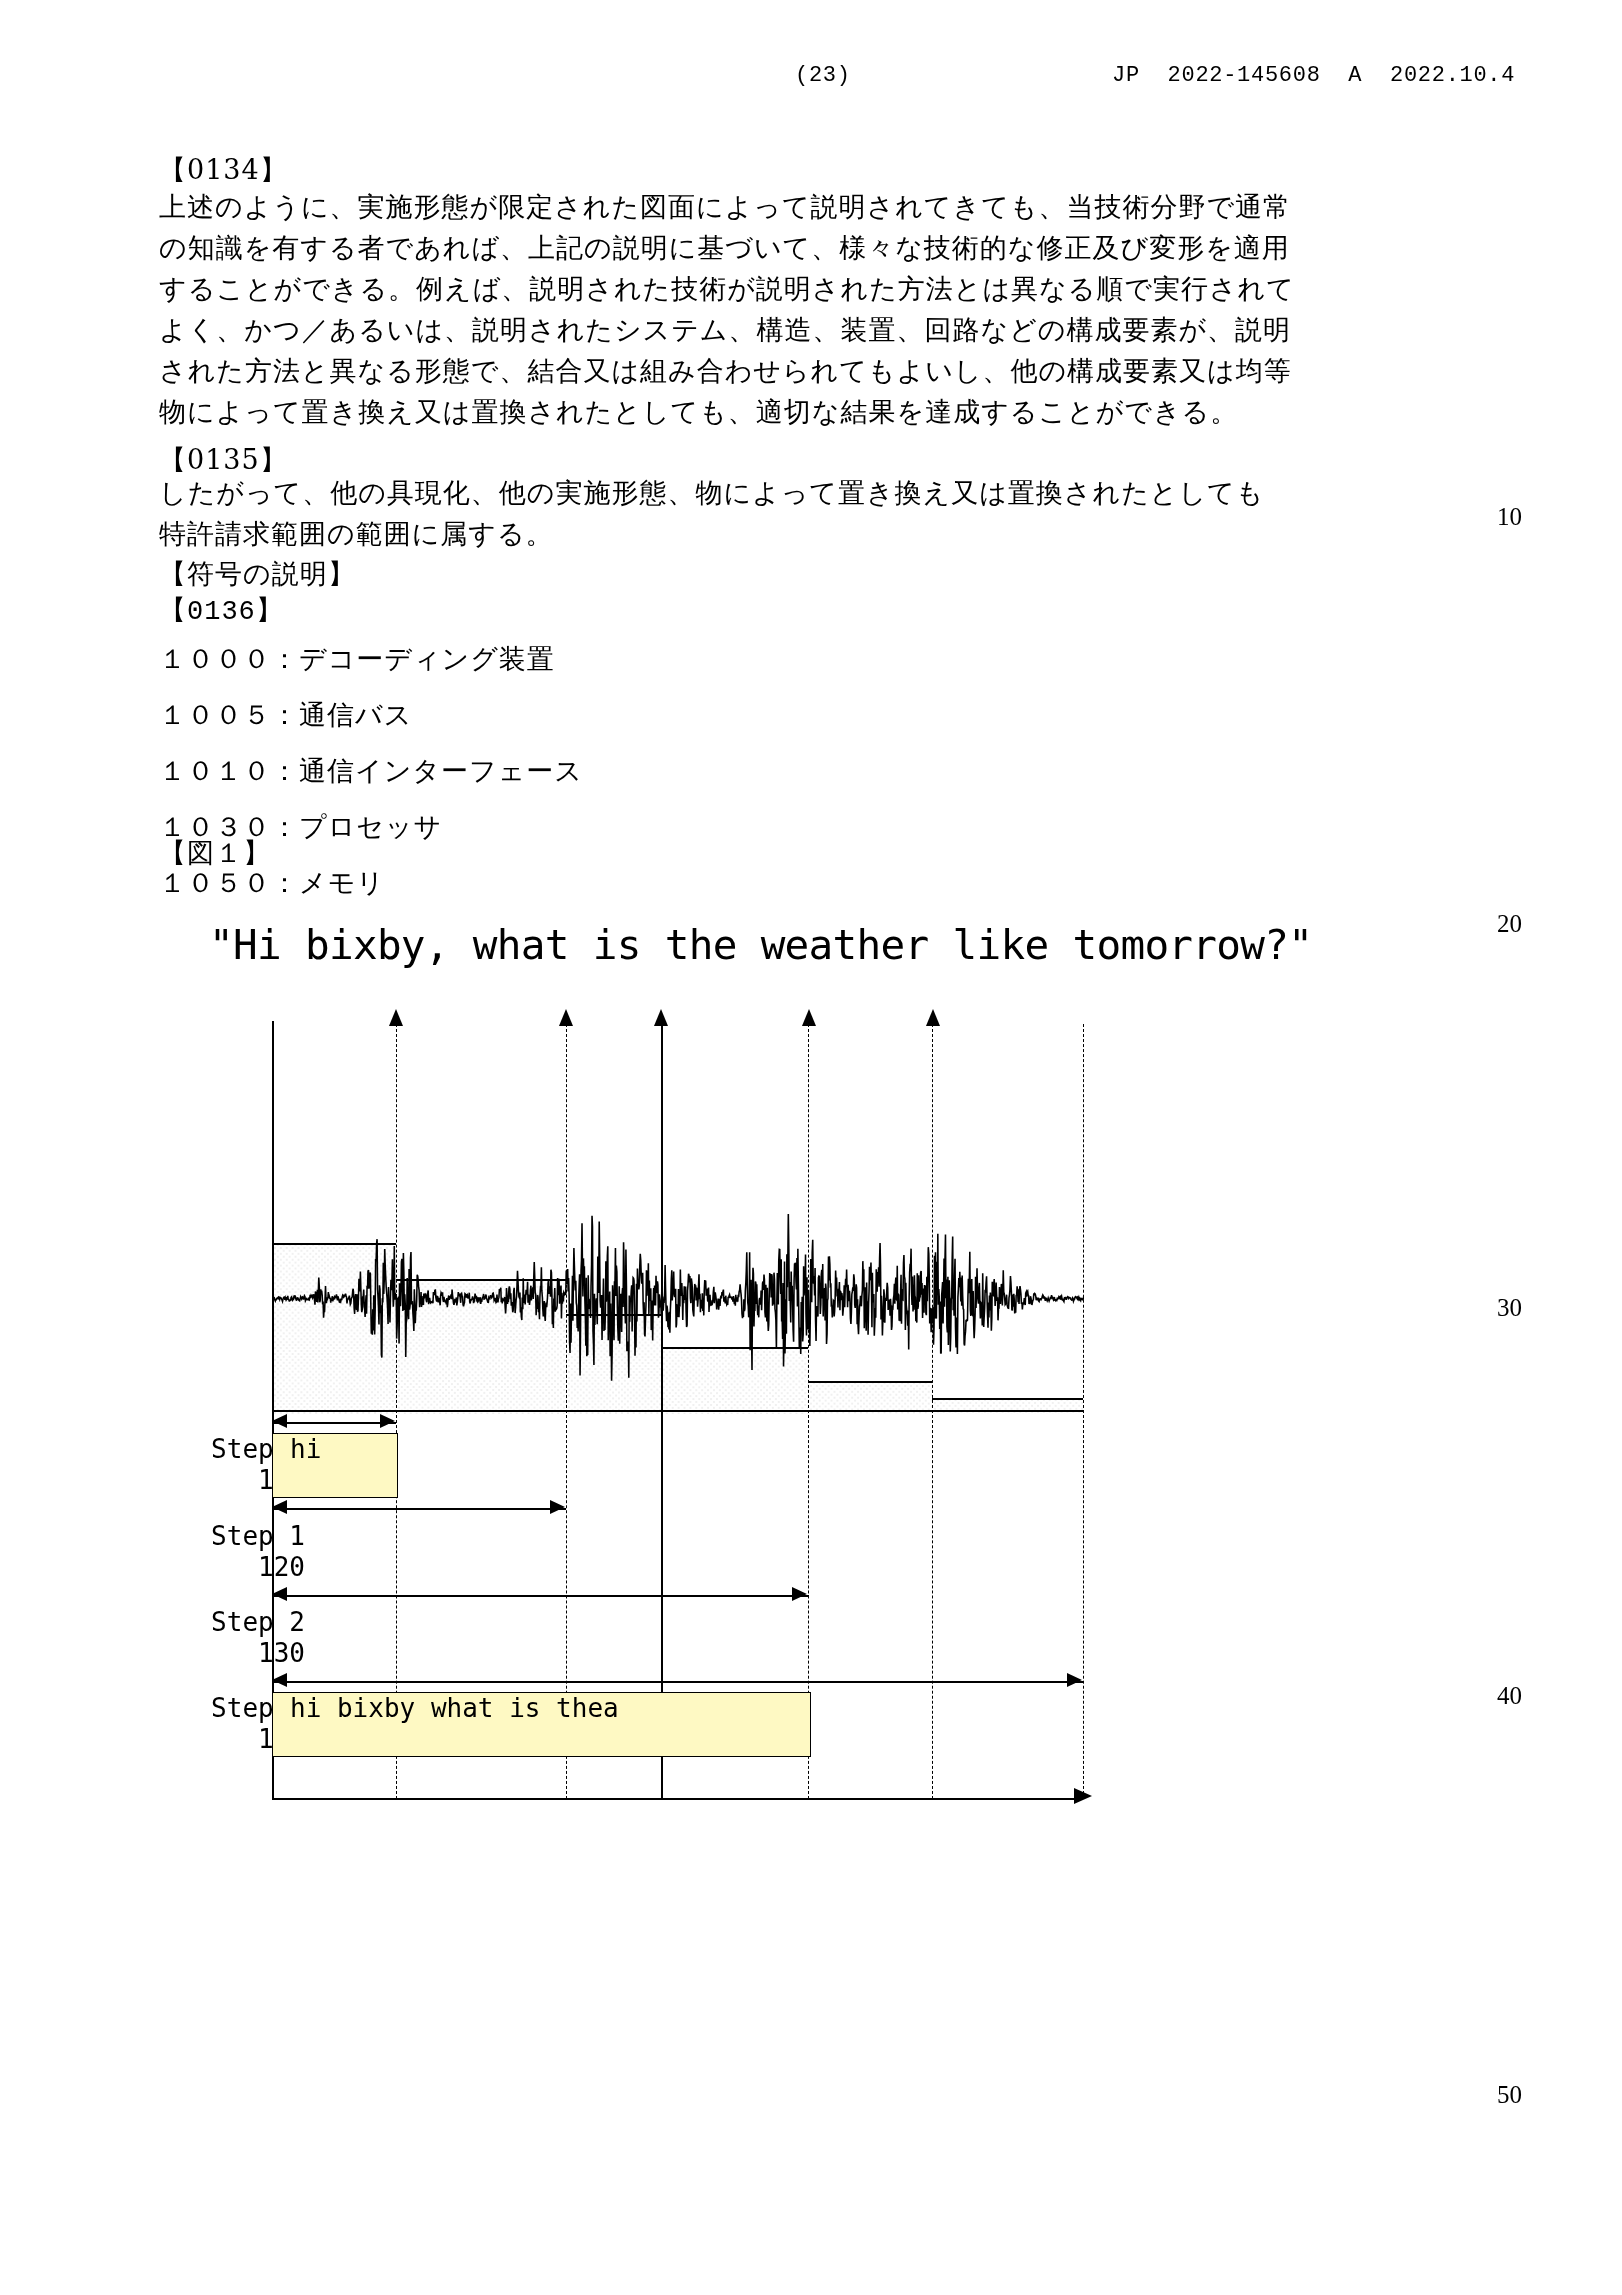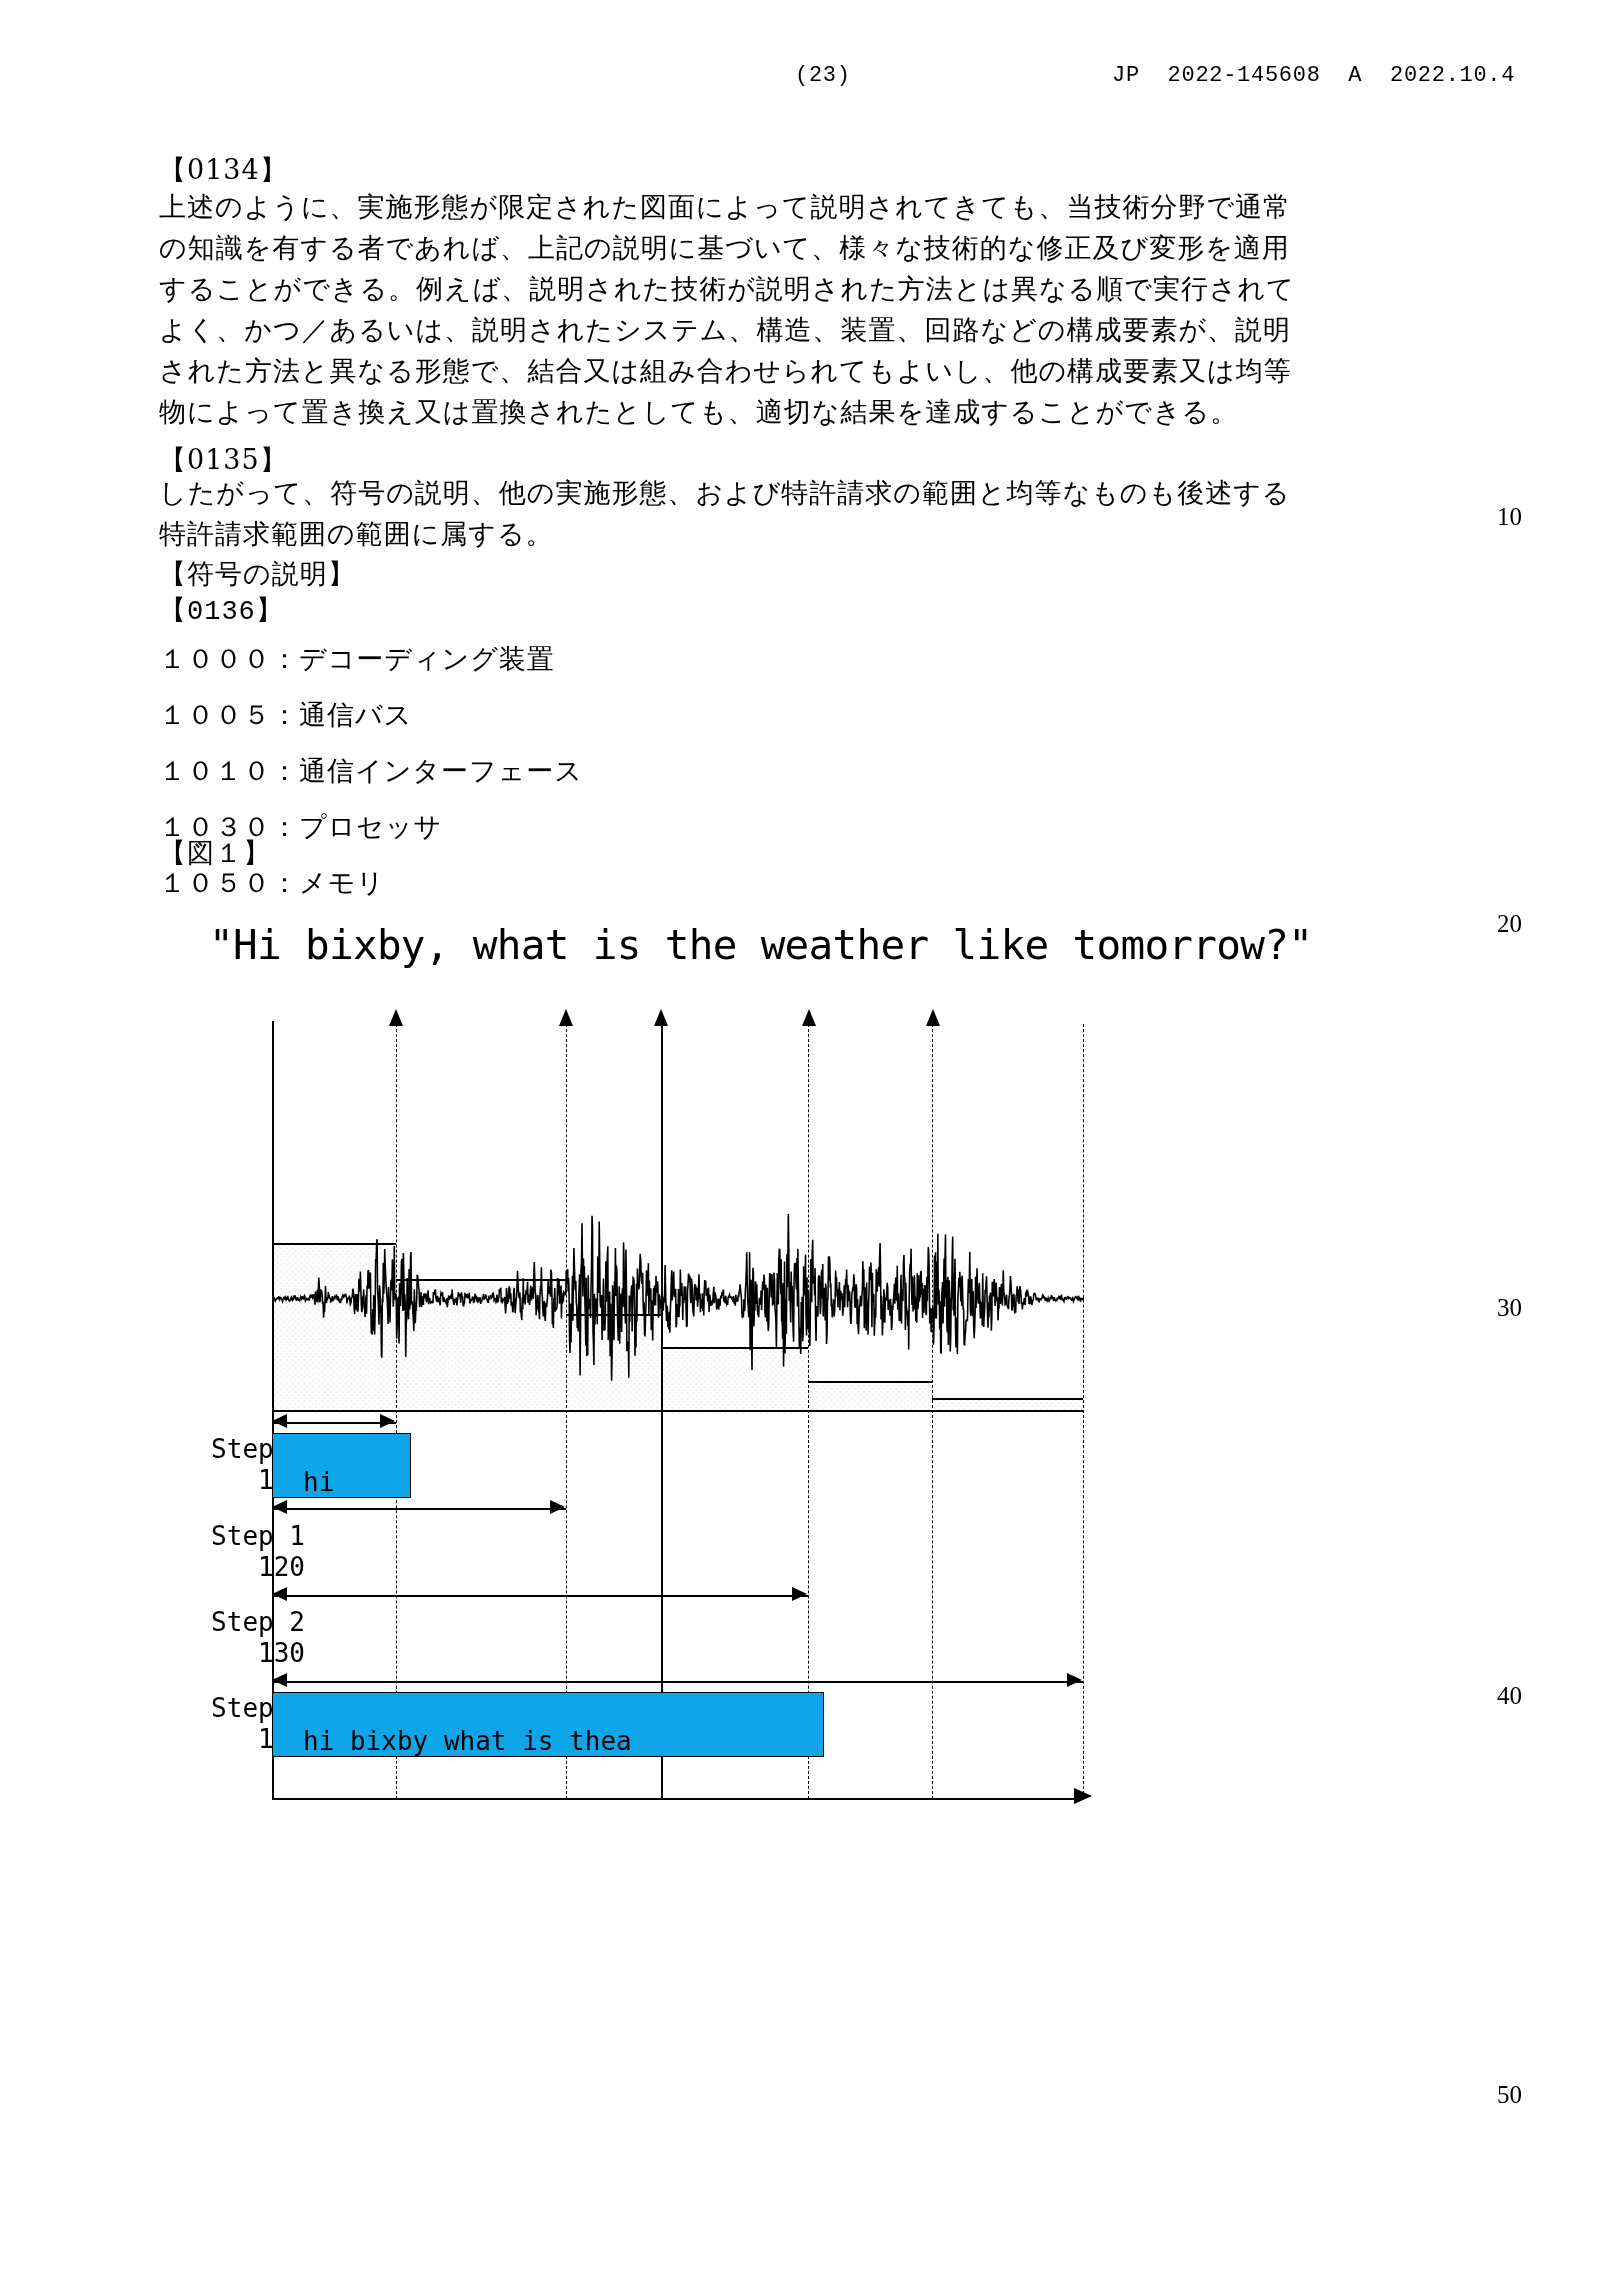--- a/index.html
+++ b/index.html
@@ -61,23 +61,23 @@
       border-top:2px solid #000;}
   #band-bottom{position:absolute;left:272px;top:507px;width:812px;height:0;
       border-top:2px solid #000;}
 
   
   #wave{position:absolute;left:272px;top:281px;width:812px;height:229px;}
 
   
   .steplabel{position:absolute;text-align:right;width:151px;
       font-family:"DejaVu Sans Mono",monospace;font-size:26px;line-height:31px;}
-  .stepbox{position:absolute;border:1.3px solid #000;background:#0ea5e9;
+  .stepbox{position:absolute;border:1.3px solid #000;background:#fef9c3;
       font-family:"DejaVu Sans Mono",monospace;font-size:26px;
-      display:flex;align-items:flex-end;padding-left:13px;}
+      display:flex;align-items:flex-start;}
   .stepbox span{padding-left:17px;}
   .dimline{position:absolute;height:0;border-top:2px solid #000;}
   .arr-l{position:absolute;width:0;height:0;
       border-top:7.2px solid transparent;border-bottom:7.2px solid transparent;
       border-right:15.7px solid #000;}
   .arr-r{position:absolute;width:0;height:0;
       border-top:7.2px solid transparent;border-bottom:7.2px solid transparent;
       border-left:15.7px solid #000;}
 </style>
 </head>
@@ -88,21 +88,21 @@
 
 <div class="jp" id="p-0134-tag">【0134】</div>
 <div class="jp" id="p-0134-body">上述のように、実施形態が限定された図面によって説明されてきても、当技術分野で通常
 の知識を有する者であれば、上記の説明に基づいて、様々な技術的な修正及び変形を適用
 することができる。例えば、説明された技術が説明された方法とは異なる順で実行されて
 よく、かつ／あるいは、説明されたシステム、構造、装置、回路などの構成要素が、説明
 された方法と異なる形態で、結合又は組み合わせられてもよいし、他の構成要素又は均等
 物によって置き換え又は置換されたとしても、適切な結果を達成することができる。</div>
 
 <div class="jp" id="p-0135-tag">【0135】</div>
-<div class="jp" id="p-0135-body">したがって、符号の説明、他の実施形態、および特許請求の範囲と均等なものも後述する
+<div class="jp" id="p-0135-body">したがって、他の具現化、他の実施形態、物によって置き換え又は置換されたとしても
 特許請求範囲の範囲に属する。</div>
 
 <div class="jp" id="p-signs">【符号の説明】</div>
 <div class="jp" id="p-0136-tag">【0136】</div>
 <div class="jp" id="p-refs">１０００：デコーディング装置
 １００５：通信バス
 １０１０：通信インターフェース
 １０３０：プロセッサ
 １０５０：メモリ</div>
 <div class="jp" id="p-fig1">【図１】</div>

